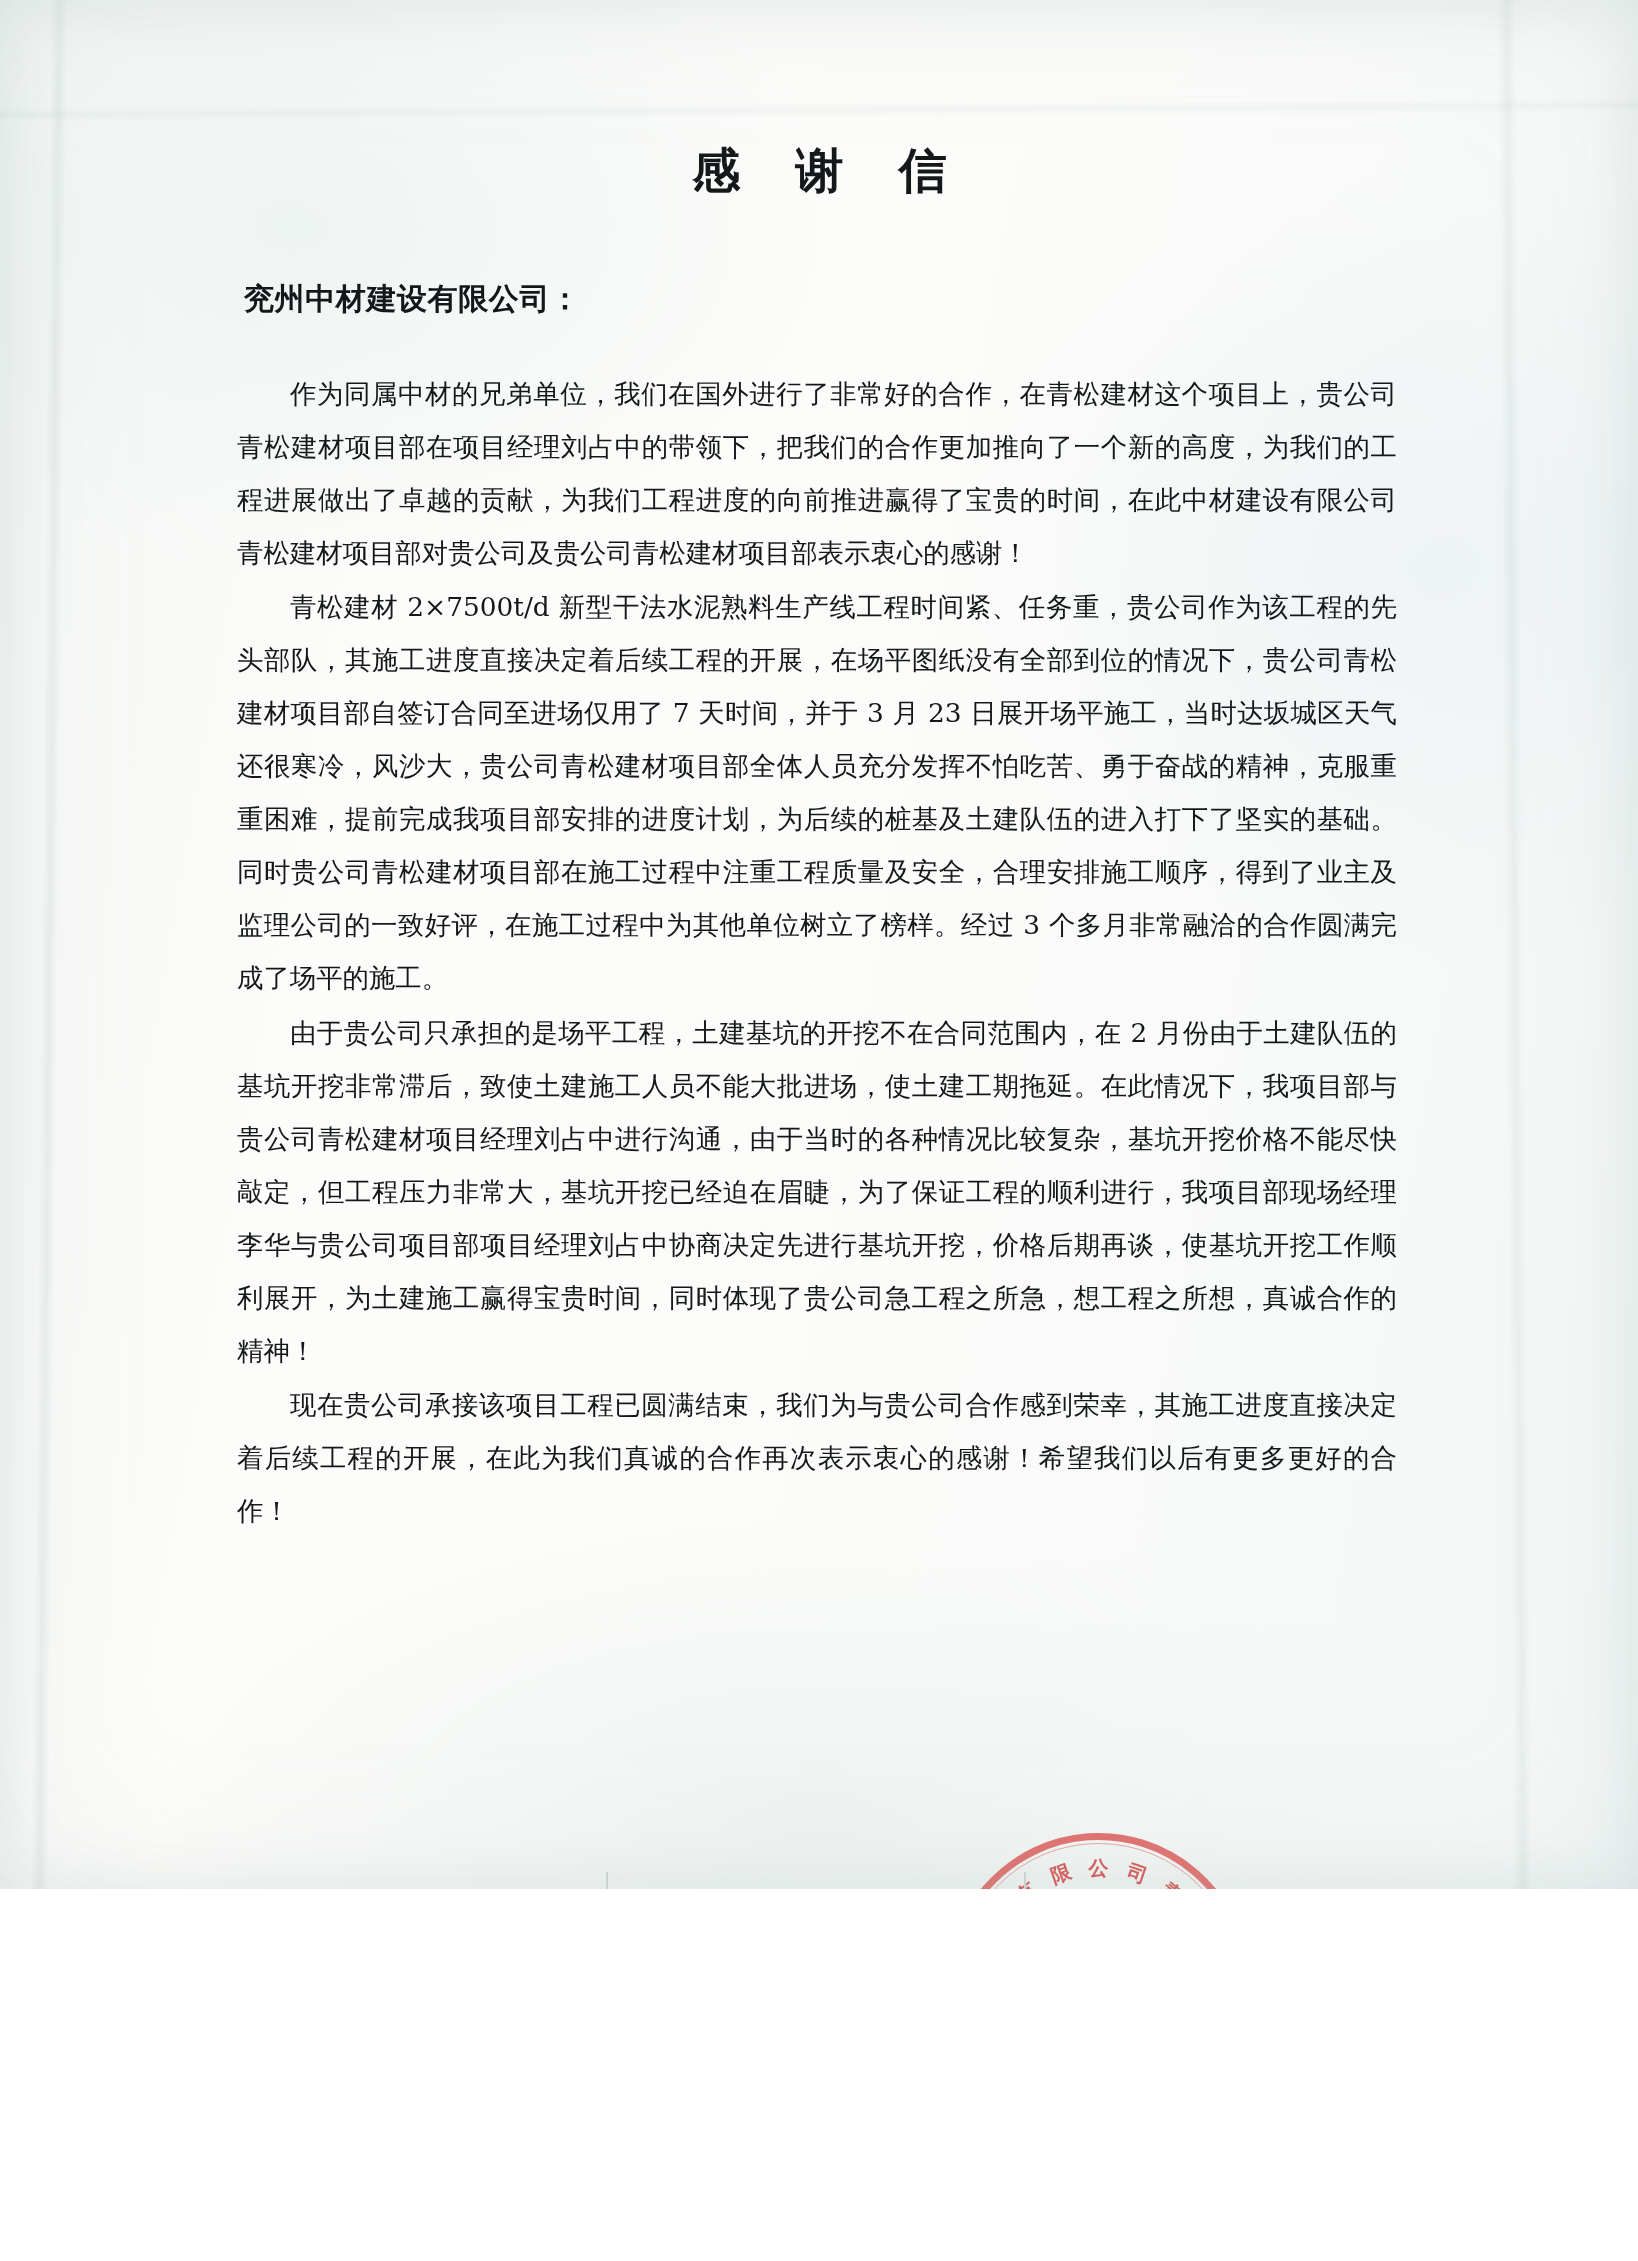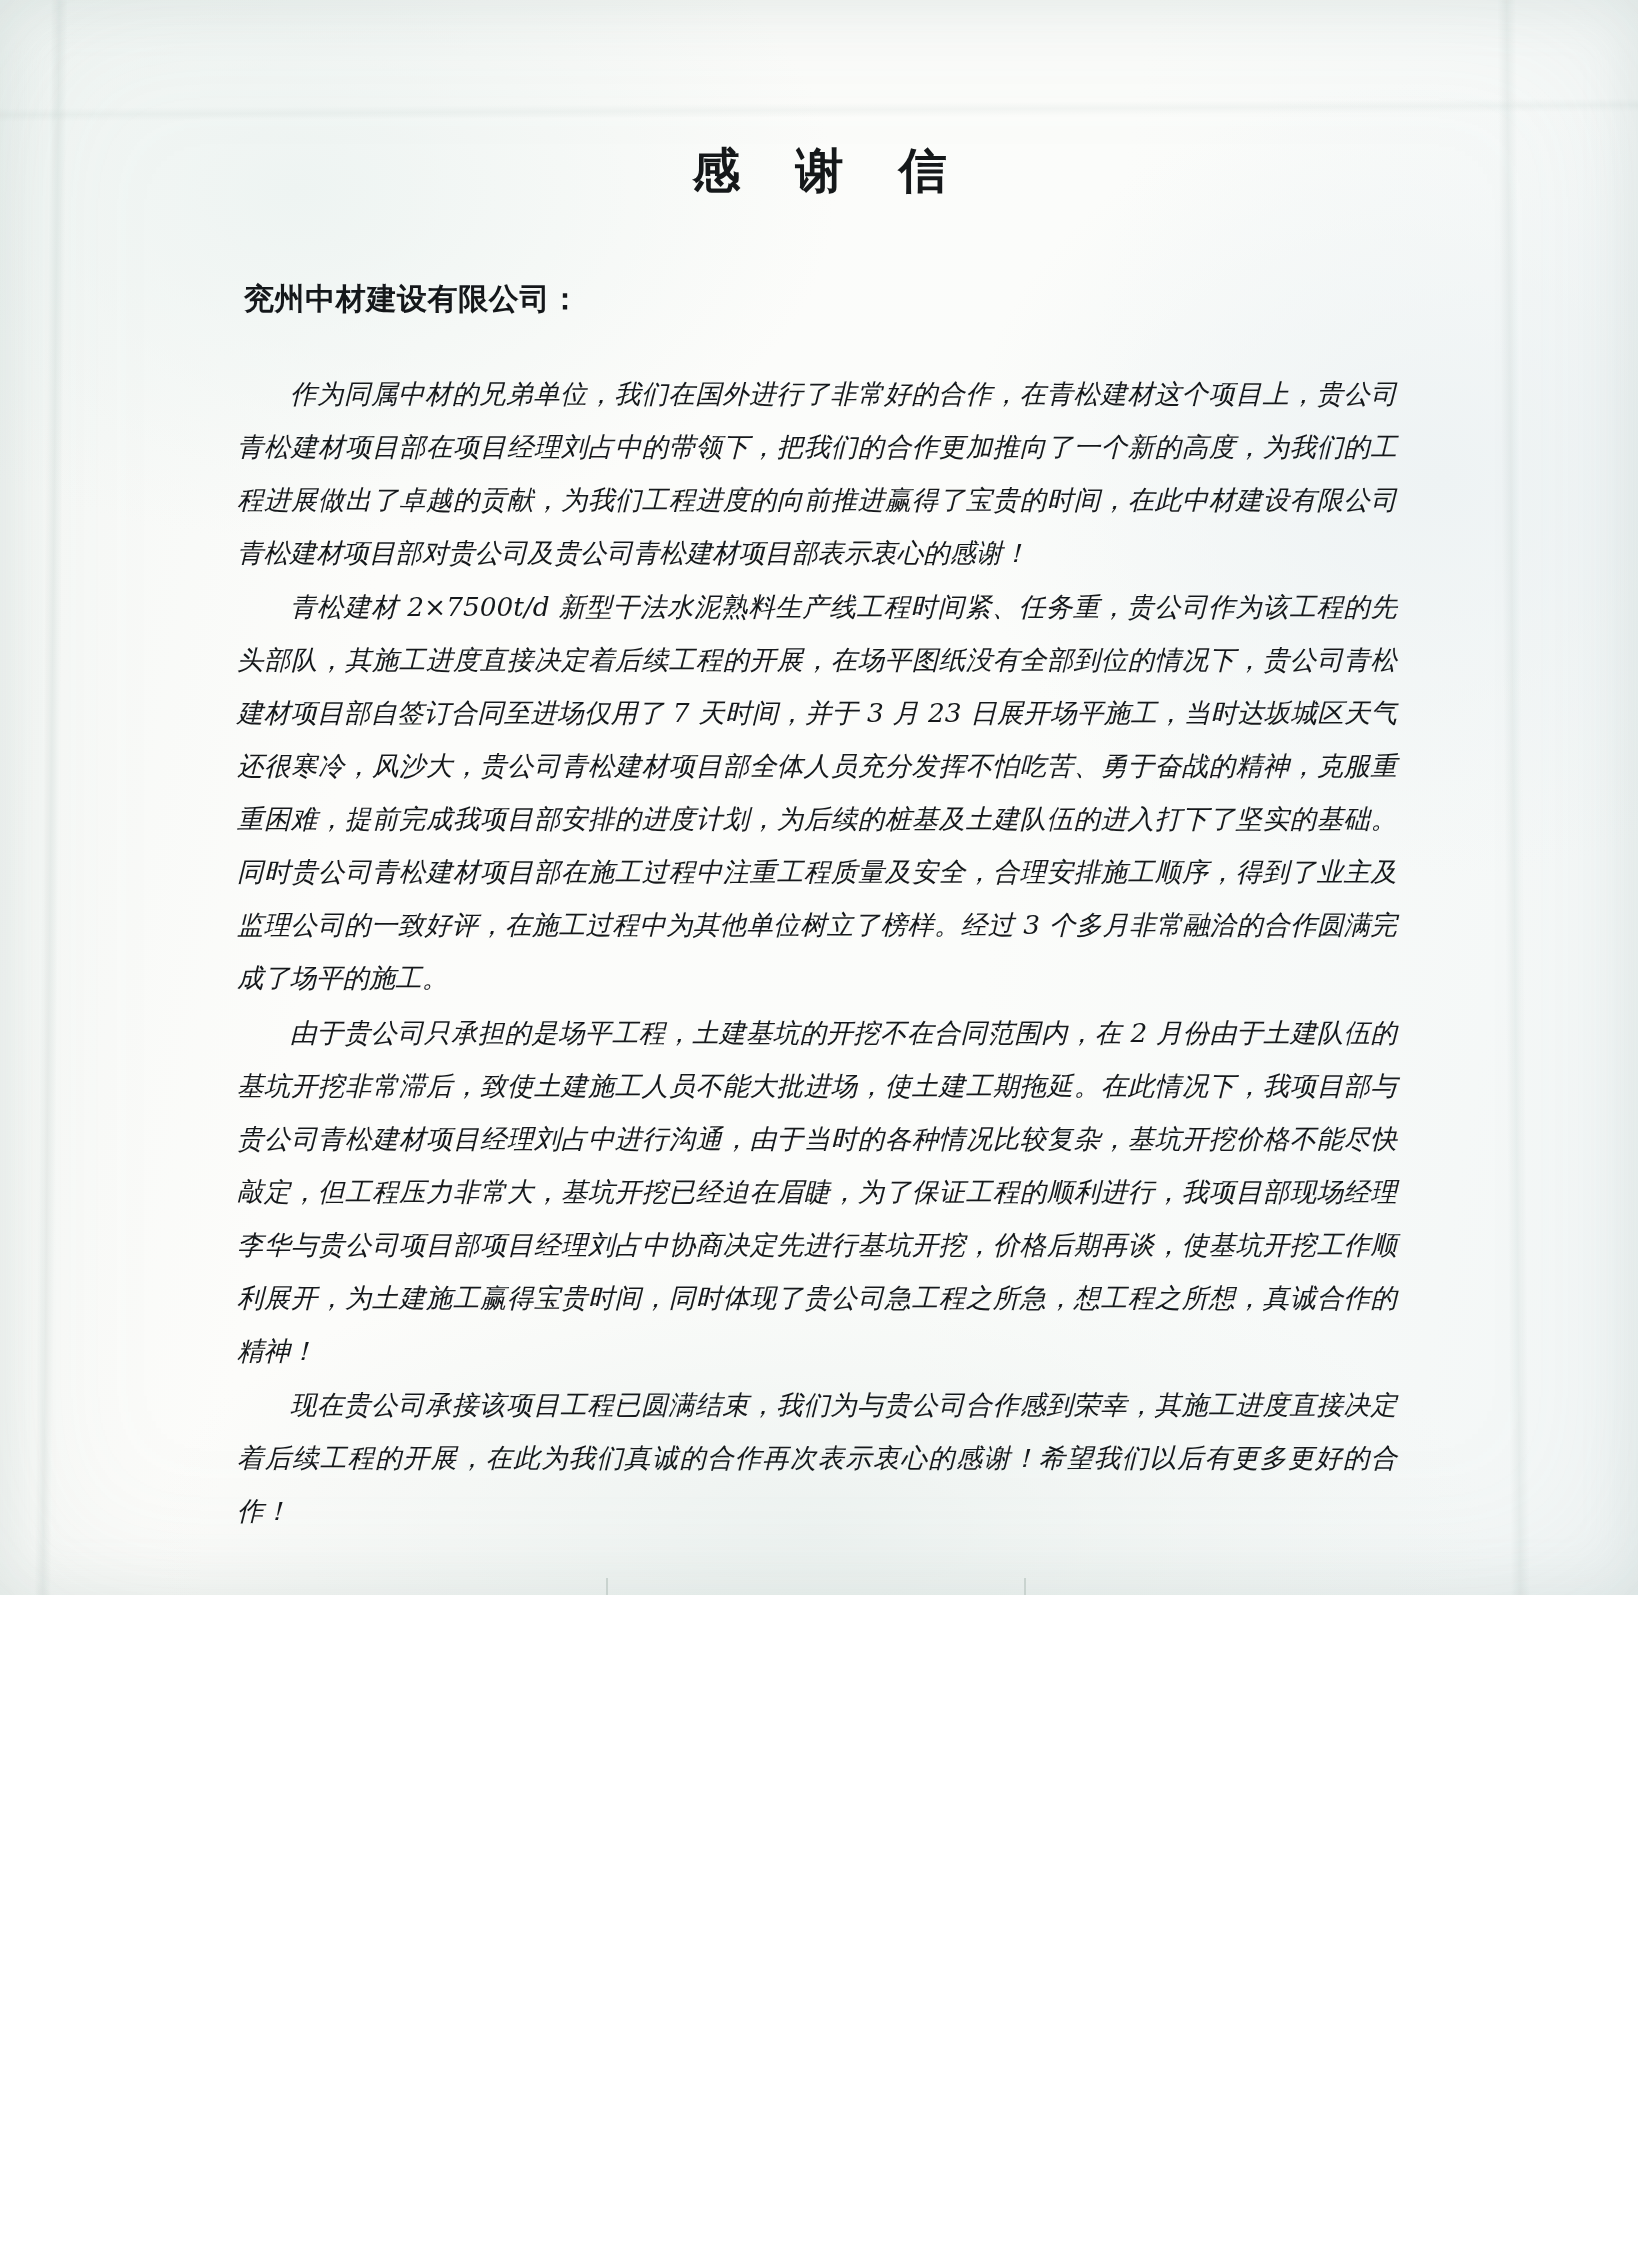--- a/index.html
+++ b/index.html
@@ -6,21 +6,21 @@
     margin: 0;
     padding: 0;
     background: #ffffff;
   }
   body {
     font-family: "DejaVu Serif", "Liberation Serif", serif;
   }
   .page {
     position: relative;
     width: 1639px;
-    height: 1595px;
+    height: 1889px;
     overflow: hidden;
     background: #fdfdfb;
     background-image:
       radial-gradient(ellipse 902px 580px at 18% 12%, #eef4f2 0%, rgba(238,244,242,0) 60%),
       radial-gradient(ellipse 773px 644px at 88% 30%, #eef3f4 0%, rgba(238,243,244,0) 62%),
       radial-gradient(ellipse 1031px 451px at 50% 96%, #eef3f1 0%, rgba(238,243,241,0) 65%),
       linear-gradient(100deg, #f4f7f5 0%, #fcfcfa 25%, #fbfcfa 60%, #f2f6f6 100%);
   }
   
   .crease {
@@ -78,21 +78,20 @@
     width: 1160px;
     font-size: 26.4px;
     line-height: 53px;
     color: #15181b;
     text-align: justify;
     text-justify: inter-ideograph;
   }
   .body-text p {
     margin: 0 0 1.3px 0;
     text-indent: 53px;
-    font-style: italic;
   }
 
   .signature-block {
     position: absolute;
     top: 1904px;
     left: 780px;
     width: 580px;
     font-size: 26.4px;
     line-height: 45px;
     color: #15181b;

